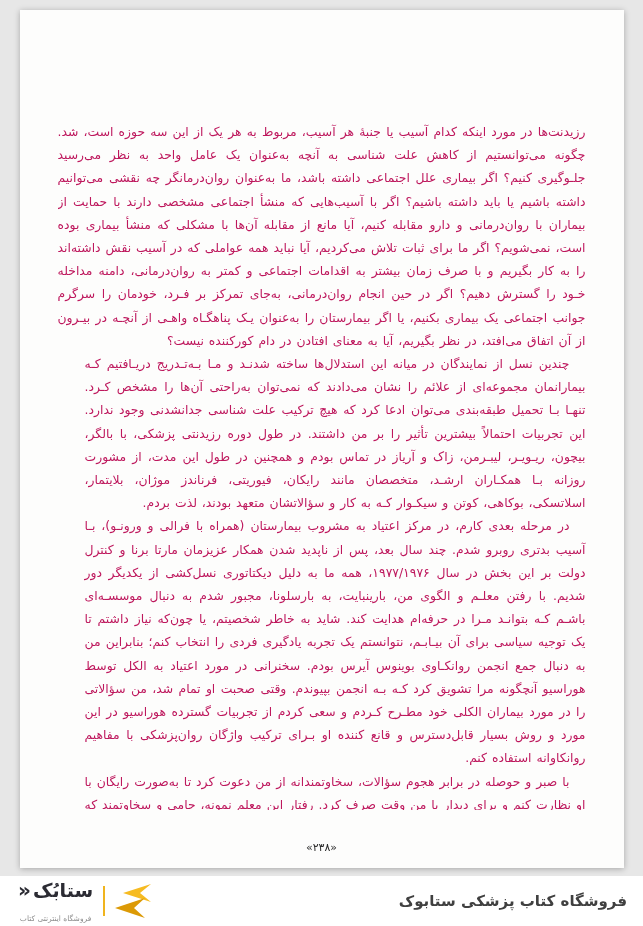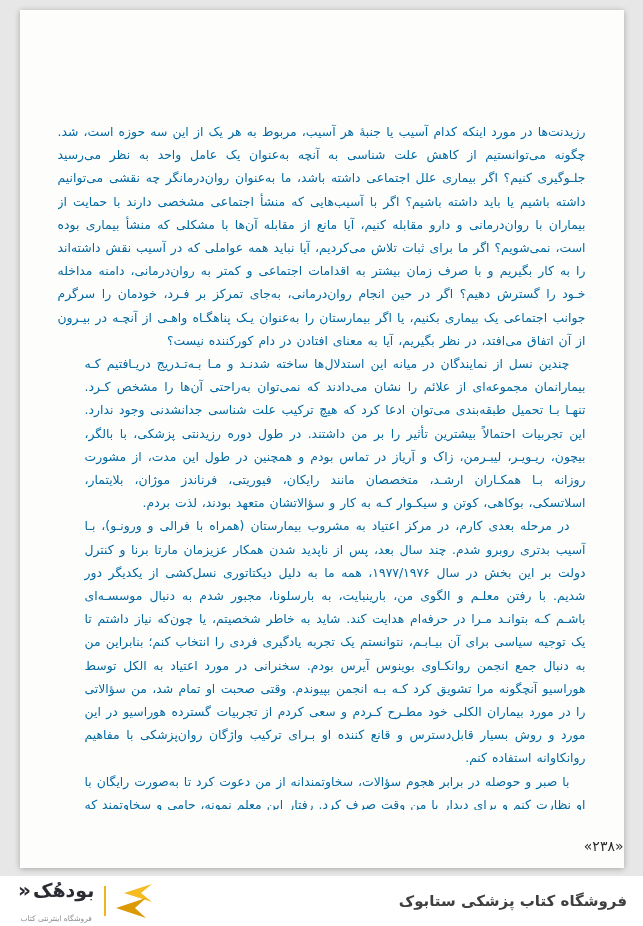--- a/index.html
+++ b/index.html
@@ -24,28 +24,29 @@
     box-shadow:0 1px 6px rgba(0,0,0,.28);
     position:relative;
     padding:110px 38px 0 38px;
     direction:rtl;
   }
   .text-block { height:690px; overflow:hidden; }
   .book-page p {
     font-size:12.4px;
     line-height:23.2px;
     text-align:justify;
-    color:#0369a1;
+    color:#be185d;
     word-spacing:1px;
   }
   .book-page p.indent { text-indent:16px;margin-left:27px; }
   .page-number {
     position:absolute;
     bottom:14px; left:0; right:0;
-    font-size:14px;
+    text-align:center;
+    font-size:11px;
     color:#2a2a2a;
     letter-spacing:1px;
   }
   
   .footer-bar {
     position:absolute; bottom:0; left:0;
     width:643px; height:50px;
     background:#ffffff;
     display:flex; align-items:center; justify-content:space-between;
     padding:0 16px 0 18px;
@@ -101,21 +102,21 @@
     </div>
     <div class="page-number">«۲۳۸»</div>
   </div>
 </div>
 
 <div class="footer-bar">
   <div class="logo-group">
     <div class="wordmark-block">
       <div class="wordmark">
         <span class="chev">«</span>
-        <span>بودهُک</span>
+        <span>ستابُک</span>
       </div>
       <div class="logo-subtitle">فروشگاه اینترنتی کتاب</div>
     </div>
     <div class="logo-divider"></div>
     <svg width="38" height="34" viewBox="0 0 38 34" aria-hidden="true">
       <polygon points="36,0 8,9 36,18 25,9" fill="#F6BB22"></polygon>
       <polygon points="30,14 0,24 30,34 19,24" fill="#DC9A06"></polygon>
     </svg>
   </div>
 

